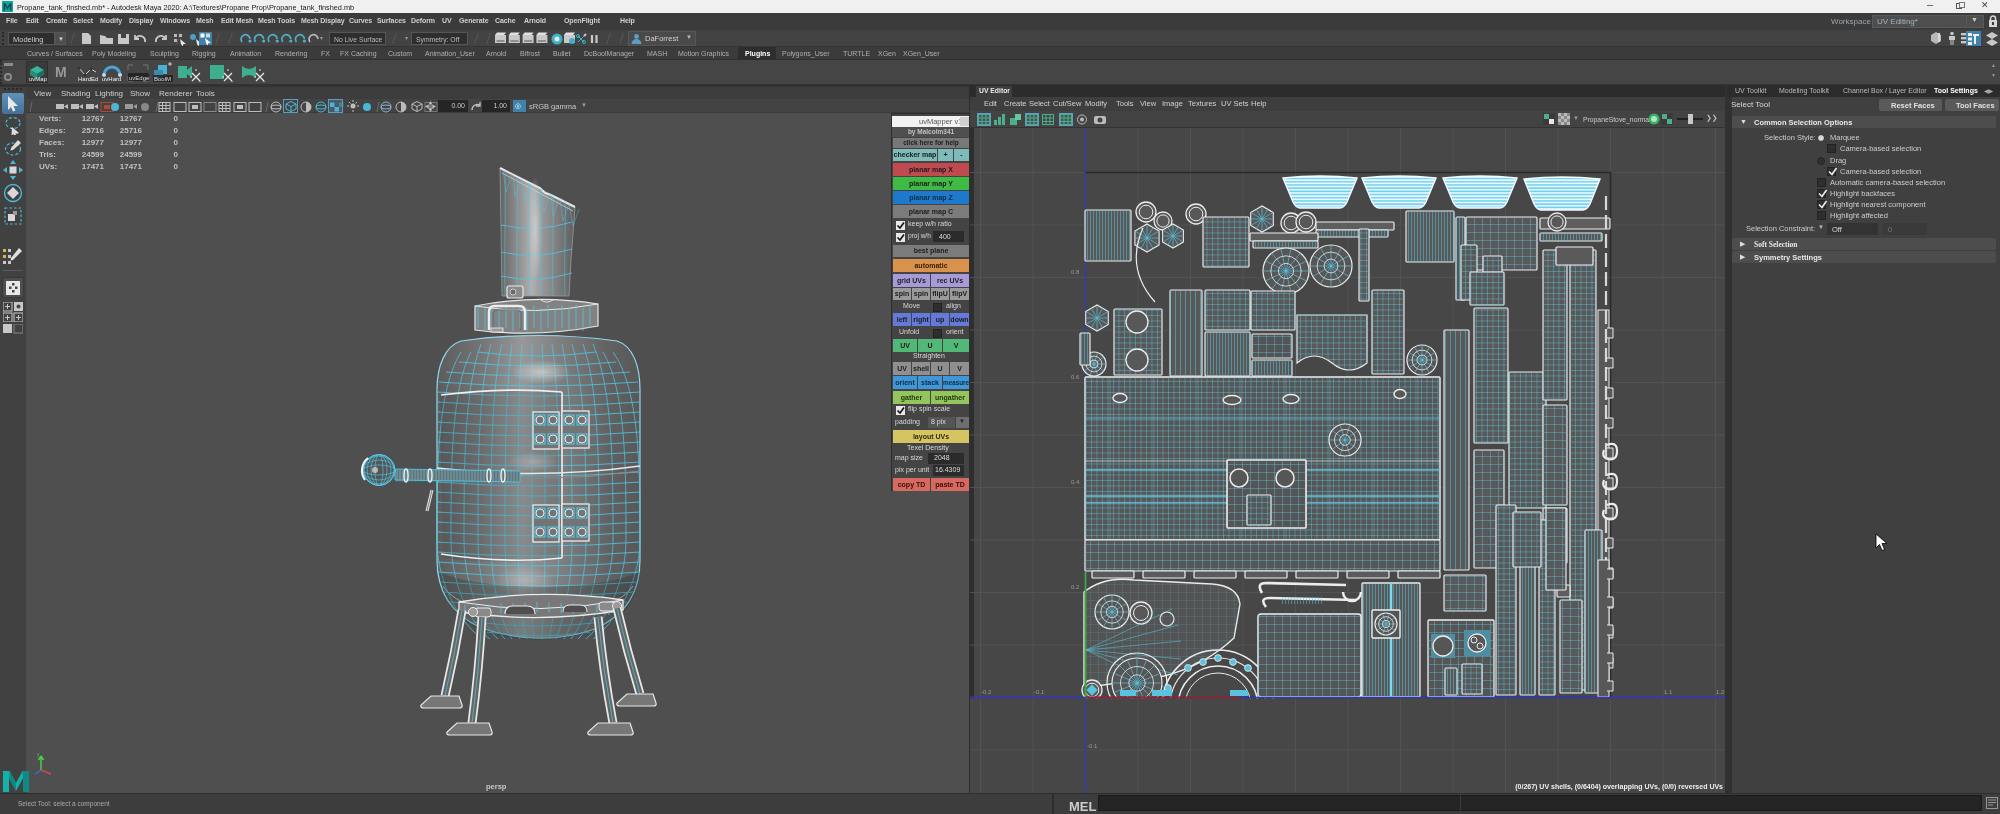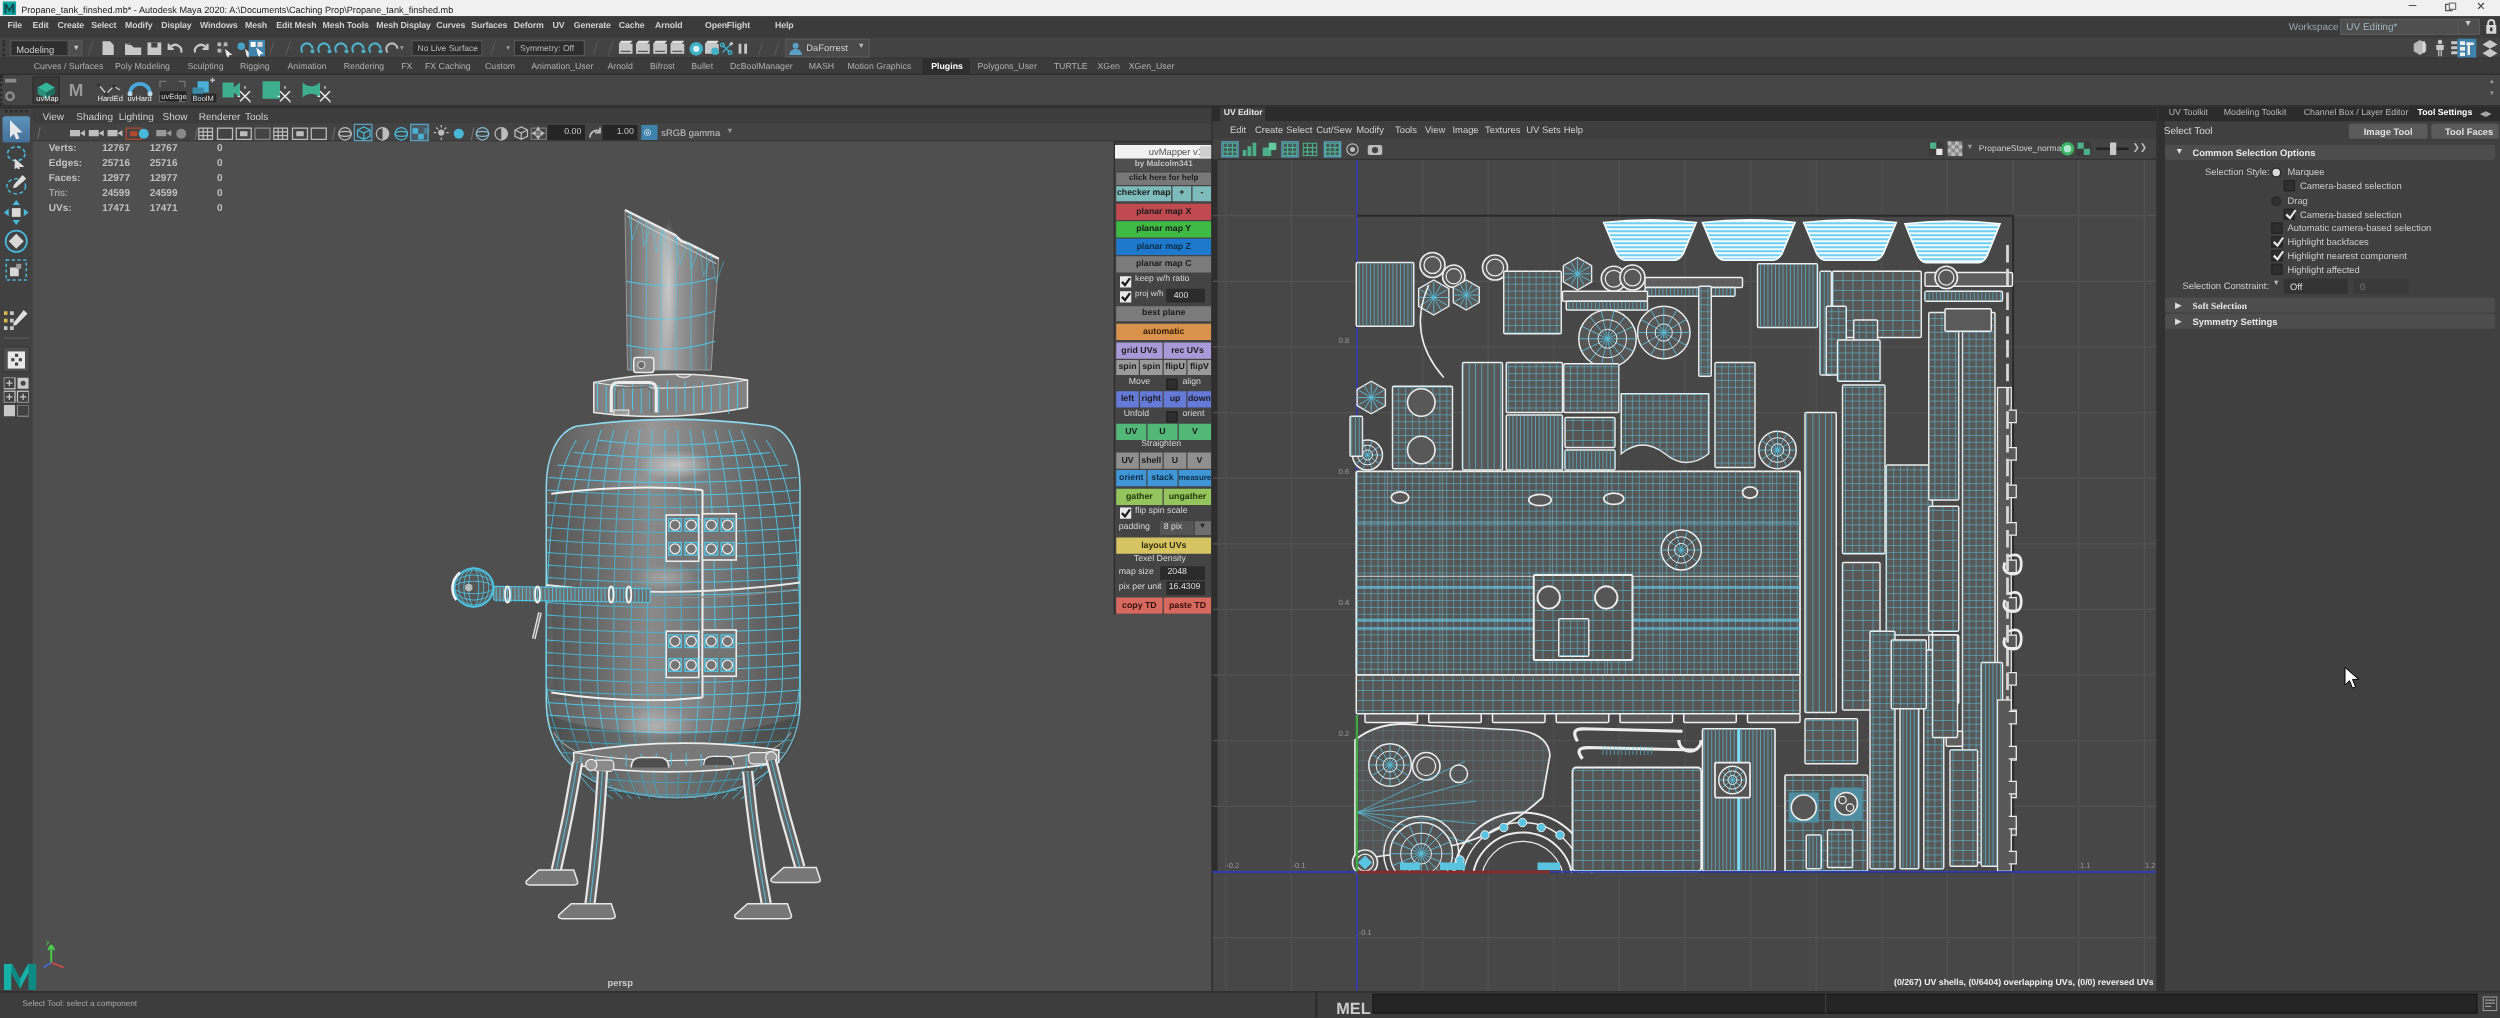--- a/index.html
+++ b/index.html
@@ -5,21 +5,21 @@
 html,body{width:2000px;height:814px;overflow:hidden;background:#3a3a3a;
  font-family:"Liberation Sans",sans-serif;-webkit-font-smoothing:antialiased;}
 .abs{position:absolute;}
 .txt{position:absolute;white-space:nowrap;}
 </style></head><body>
 <div class="abs" style="left:0px;top:0px;width:2000px;height:13px;background:#f0f0f0;"></div>
 <svg class="abs" style="left:2px;top:1px" width="11" height="11">
     <rect width="11" height="11" fill="#12a5a0"></rect>
     <path d="M1.5 9.5 V2 L3.4 2 L5.5 6 L7.6 2 L9.5 2 V9.5 H7.8 V4.8 L5.5 9 L3.2 4.8 V9.5 Z" fill="#0d4f52"></path>
   </svg>
-<div class="txt" style="left:17px;top:2.5px;font-size:7.3px;color:#1a1a1a;">Propane_tank_finshed.mb* - Autodesk Maya 2020: A:\Documents\Caching Prop\Propane_tank_finshed.mb</div>
+<div class="txt" style="left:17px;top:2.5px;font-size:7.3px;color:#1a1a1a;">Propane_tank_finshed.mb* - Autodesk Maya 2020: A:\Textures\Propane Prop\Propane_tank_finshed.mb</div>
 <div class="txt" style="left:1927px;top:-2px;font-size:11px;color:#444;">–</div>
 <div class="abs" style="left:1956px;top:3px;width:6px;height:6px;border:1px solid #555;"></div>
 <div class="abs" style="left:1959px;top:1.5px;width:6px;height:6px;border:1px solid #777;background:#f0f0f0"></div>
 <div class="txt" style="left:1981px;top:0px;font-size:9px;color:#444;">✕</div>
 <div class="abs" style="left:0px;top:13px;width:2000px;height:17px;background:#3b3b3b;"></div>
 <div class="txt" style="left:6px;top:17px;font-size:7px;color:#cfcfcf;font-weight:bold;letter-spacing:-0.1px;">File</div>
 <div class="txt" style="left:26px;top:17px;font-size:7px;color:#cfcfcf;font-weight:bold;letter-spacing:-0.1px;">Edit</div>
 <div class="txt" style="left:46px;top:17px;font-size:7px;color:#cfcfcf;font-weight:bold;letter-spacing:-0.1px;">Create</div>
 <div class="txt" style="left:73px;top:17px;font-size:7px;color:#cfcfcf;font-weight:bold;letter-spacing:-0.1px;">Select</div>
 <div class="txt" style="left:100px;top:17px;font-size:7px;color:#cfcfcf;font-weight:bold;letter-spacing:-0.1px;">Modify</div>
@@ -460,21 +460,21 @@
 <div class="txt" style="left:0px;top:114px;font-size:8px;color:#c0c0c0;left:106px;width:36px;text-align:right;font-weight:bold;">12767</div>
 <div class="txt" style="left:0px;top:114px;font-size:8px;color:#c0c0c0;left:160px;width:18px;text-align:right;font-weight:bold;">0</div>
 <div class="txt" style="left:39px;top:126px;font-size:8px;color:#c0c0c0;font-weight:bold;">Edges:</div>
 <div class="txt" style="left:0px;top:126px;font-size:8px;color:#c0c0c0;left:68px;width:36px;text-align:right;font-weight:bold;">25716</div>
 <div class="txt" style="left:0px;top:126px;font-size:8px;color:#c0c0c0;left:106px;width:36px;text-align:right;font-weight:bold;">25716</div>
 <div class="txt" style="left:0px;top:126px;font-size:8px;color:#c0c0c0;left:160px;width:18px;text-align:right;font-weight:bold;">0</div>
 <div class="txt" style="left:39px;top:138px;font-size:8px;color:#c0c0c0;font-weight:bold;">Faces:</div>
 <div class="txt" style="left:0px;top:138px;font-size:8px;color:#c0c0c0;left:68px;width:36px;text-align:right;font-weight:bold;">12977</div>
 <div class="txt" style="left:0px;top:138px;font-size:8px;color:#c0c0c0;left:106px;width:36px;text-align:right;font-weight:bold;">12977</div>
 <div class="txt" style="left:0px;top:138px;font-size:8px;color:#c0c0c0;left:160px;width:18px;text-align:right;font-weight:bold;">0</div>
-<div class="txt" style="left:39px;top:150px;font-size:8px;color:#c0c0c0;font-weight:normal;">Tris:</div>
+<div class="txt" style="left:39px;top:150px;font-size:8px;color:#c0c0c0;font-weight:bold;">Tris:</div>
 <div class="txt" style="left:0px;top:150px;font-size:8px;color:#c0c0c0;left:68px;width:36px;text-align:right;font-weight:bold;">24599</div>
 <div class="txt" style="left:0px;top:150px;font-size:8px;color:#c0c0c0;left:106px;width:36px;text-align:right;font-weight:bold;">24599</div>
 <div class="txt" style="left:0px;top:150px;font-size:8px;color:#c0c0c0;left:160px;width:18px;text-align:right;font-weight:bold;">0</div>
 <div class="txt" style="left:39px;top:162px;font-size:8px;color:#c0c0c0;font-weight:bold;">UVs:</div>
 <div class="txt" style="left:0px;top:162px;font-size:8px;color:#c0c0c0;left:68px;width:36px;text-align:right;font-weight:bold;">17471</div>
 <div class="txt" style="left:0px;top:162px;font-size:8px;color:#c0c0c0;left:106px;width:36px;text-align:right;font-weight:bold;">17471</div>
 <div class="txt" style="left:0px;top:162px;font-size:8px;color:#c0c0c0;left:160px;width:18px;text-align:right;font-weight:bold;">0</div>
 <div class="txt" style="left:486px;top:782px;font-size:7.5px;color:#c8c8c8;font-weight:bold;">persp</div>
 <svg class="abs" style="left:3px;top:771px" width="26" height="21">
     <path d="M0 21 V0 L6.5 0 L13 12 L19.5 0 L26 0 V21 H20 V7 L13 20 L6 7 V21 Z" fill="#16b0a8"></path>
@@ -1381,21 +1381,21 @@
 <div class="abs" style="left:1725px;top:85px;width:7px;height:708px;background:#313131;"></div>
 <div class="abs" style="left:1732px;top:85px;width:268px;height:708px;background:#404040;"></div>
 <div class="abs" style="left:1727px;top:85px;width:273px;height:12px;background:#2c2c2c;"></div>
 <div class="txt" style="left:1735px;top:87px;font-size:7px;color:#b8b8b8;">UV Toolkit</div>
 <div class="txt" style="left:1779px;top:87px;font-size:7px;color:#b8b8b8;">Modeling Toolkit</div>
 <div class="txt" style="left:1843px;top:87px;font-size:7px;color:#b8b8b8;">Channel Box / Layer Editor</div>
 <div class="txt" style="left:1934px;top:87px;font-size:7px;color:#ffffff;font-weight:bold;">Tool Settings</div>
 <div class="txt" style="left:1984px;top:87px;font-size:6px;color:#aaa;">◀▶</div>
 <div class="txt" style="left:1731px;top:100px;font-size:8px;color:#d8d8d8;">Select Tool</div>
 <div class="abs" style="left:1879px;top:99px;width:63px;height:12px;background:#5a5a5a;border-radius:2px;">
-    <span style="position:absolute;left:12px;top:1.5px;font-size:7.5px;color:#e0e0e0;font-weight:bold;">Image Tool</span>
+    <span style="position:absolute;left:12px;top:1.5px;font-size:7.5px;color:#e0e0e0;font-weight:bold;">Reset Faces</span>
   </div>
 <div class="abs" style="left:1945px;top:99px;width:54px;height:12px;background:#5a5a5a;border-radius:2px;">
     <span style="position:absolute;left:11px;top:1.5px;font-size:7.5px;color:#e0e0e0;font-weight:bold;">Tool Faces</span>
   </div>
 <div class="abs" style="left:1732px;top:116px;width:264px;height:12px;background:#4d4d4d;border-radius:2px;">
     <span style="position:absolute;left:8px;top:2px;font-size:7px;color:#ddd">▼</span>
     <span style="position:absolute;left:22px;top:1.5px;font-size:7.5px;color:#e8e8e8;font-weight:bold;">Common Selection Options</span>
   </div>
 <div class="txt" style="left:1764px;top:133px;font-size:7.5px;color:#cccccc;">Selection Style:</div>
 <div class="abs" style="left:1817px;top:134px;width:8px;height:8px;border-radius:50%;background:#d8d8d8;border:1px solid #282828;"></div>

